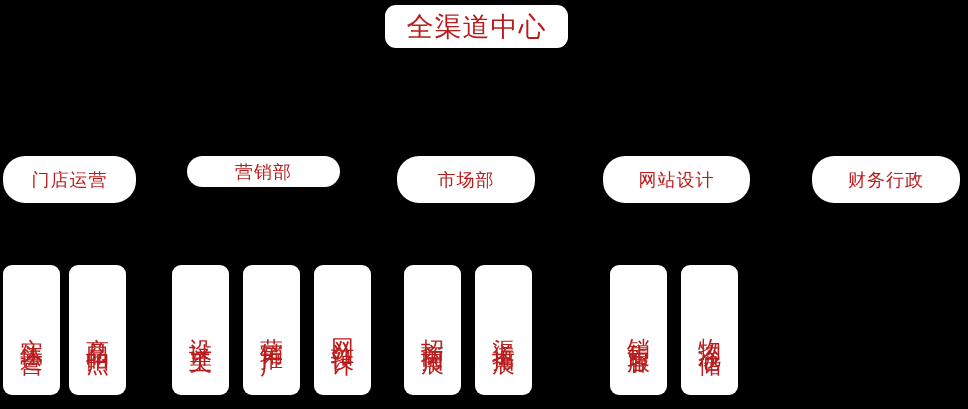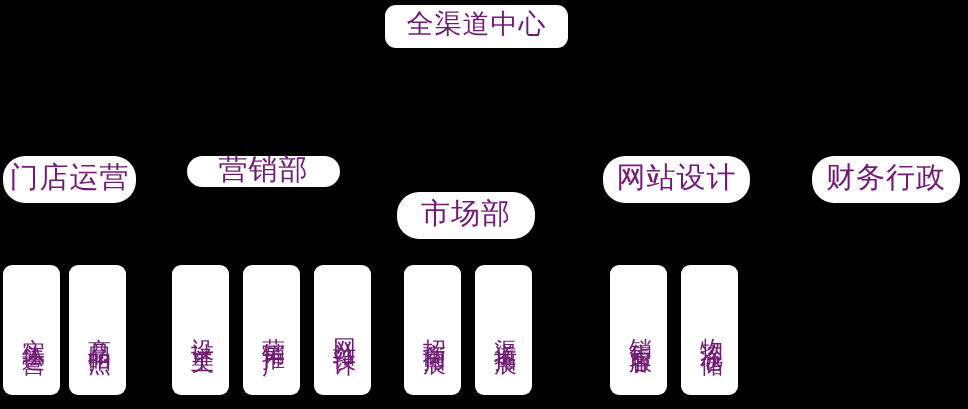--- a/index.html
+++ b/index.html
@@ -12,39 +12,38 @@
     position: relative;
     width: 968px;
     height: 409px;
     background: #000000;
     overflow: hidden;
     font-family: "DejaVu Sans", "Liberation Sans", sans-serif;
   }
   .node {
     position: absolute;
     background: #ffffff;
-    color: #701a75;
+    color: #b91c1c;
     border-radius: 9px;
     box-sizing: border-box;
     display: flex;
     align-items: center;
     justify-content: center;
     line-height: 1.08;
     user-select: none;
-    font-family: Liberation Mono, monospace;
   }
   
   .node.root {
     font-size: 27px;
     border-radius: 11px;
     letter-spacing: 1px;
   }
   
   .node.dept {
-    font-size: 29px;
+    font-size: 18px;
     border-radius: 22px;
     letter-spacing: 1px;
   }
   
   .node.team {
     font-size: 23px;
     border-radius: 9px;
     writing-mode: vertical-rl;
     text-orientation: upright;
     letter-spacing: 5px;
@@ -90,21 +89,21 @@
       <div class="conn v" style="left: 504px; top: 240px; height: 25px;"></div>
       <div class="conn v" style="left: 677px; top: 203px; height: 37px;"></div>
       <div class="conn h" style="left: 639px; top: 240px; width: 71px;"></div>
       <div class="conn v" style="left: 639px; top: 240px; height: 25px;"></div>
       <div class="conn v" style="left: 710px; top: 240px; height: 25px;"></div>
     </div>
   <div id="node-layer">
       <div class="node root" style="left: 385px; top: 5px; width: 183px; height: 43px;">全渠道中心</div>
       <div class="node dept" style="left: 3px; top: 156px; width: 133px; height: 47px;">门店运营</div>
       <div class="node dept" style="left: 187px; top: 156px; width: 153px; height: 31px;">营销部</div>
-      <div class="node dept" style="left: 397px; top: 156px; width: 138px; height: 47px; margin-top: 36px;">市场部</div>
+      <div class="node dept" style="left: 397px; top: 156px; width: 138px; height: 47px;">市场部</div>
       <div class="node dept" style="left: 603px; top: 156px; width: 147px; height: 47px;">网站设计</div>
       <div class="node dept" style="left: 812px; top: 156px; width: 148px; height: 47px;">财务行政</div>
       <div class="node team" style="left: 3px; top: 265px; width: 57px; height: 130px;">
         <span class="vtext">实体运营</span>
       </div>
       <div class="node team" style="left: 69px; top: 265px; width: 57px; height: 130px;">
         <span class="vtext">商品拍照</span>
       </div>
       <div class="node team" style="left: 172px; top: 265px; width: 57px; height: 130px;">
         <span class="vtext">设计美工</span>

